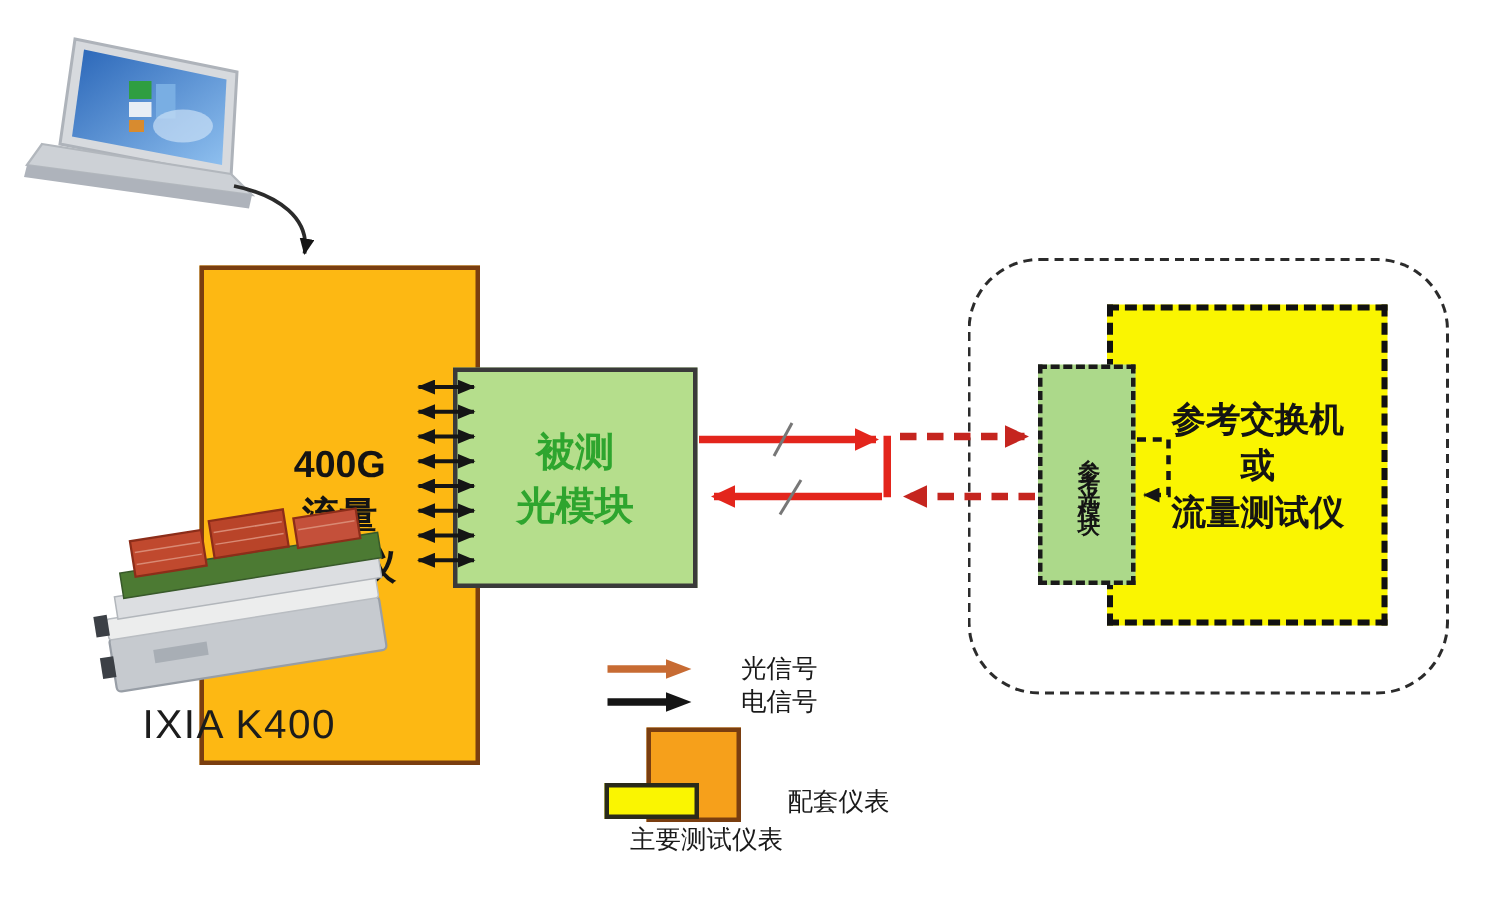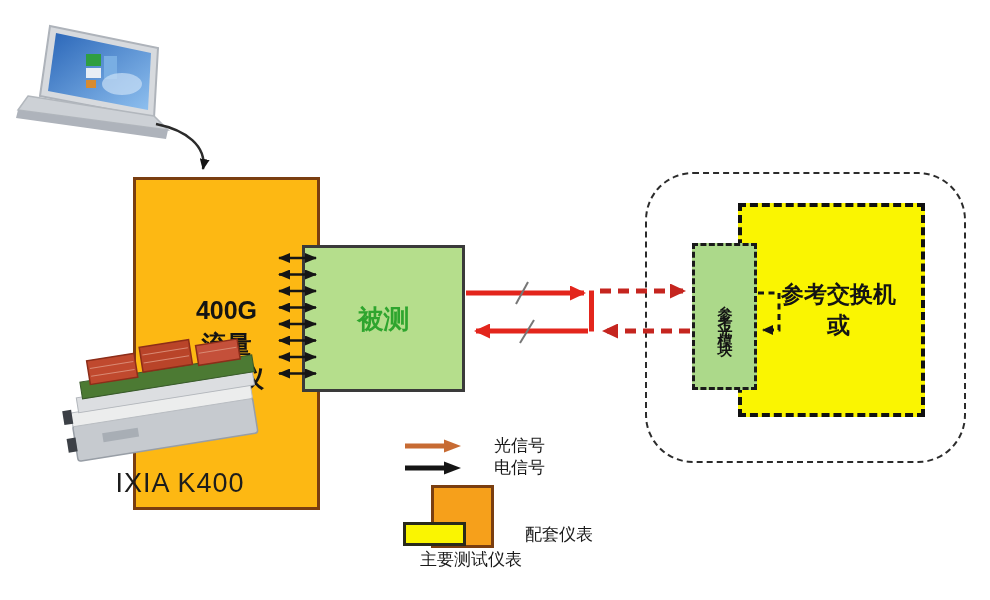--- a/index.html
+++ b/index.html
@@ -45,21 +45,21 @@
     left:692px; top:243px; width:65px; height:147px;
     background:#ACD98A; border:3px dashed #1a1a1a; z-index:4;
     display:flex; align-items:center; justify-content:center;
   }
   .ref-module-box .vtxt {
     writing-mode:vertical-rl; text-orientation:upright;
     font-size:15px; font-weight:600; color:#141414; letter-spacing:9px;
   }
 
   .device-label {
-    left:95px; top:468px; width:170px; text-align:center; z-index:8;
+    left:95px; top:468px; width:170px; text-align:left; z-index:8;
     font-size:27px; color:#1c1c1c; letter-spacing:1px;
   }
 
   .overlay { left:0; top:0; z-index:6; pointer-events:none; }
   .art     { left:0; top:0; z-index:5; pointer-events:none; }
   .card    { left:0; top:0; z-index:7; pointer-events:none; }
 
   
   .legend { left:403px; top:432px; width:260px; z-index:8; }
   .lg-row { position:absolute; left:0; display:flex; align-items:center; }
@@ -77,34 +77,36 @@
 </head>
 <body>
 
 <div class="stage">
 
   <div class="abs ref-outline"></div>
 
   <div class="abs ref-switch-box">
     <span class="ln">参考交换机</span>
     <span class="ln">或</span>
+    <span class="ln">流量测试仪</span>
   </div>
 
   <div class="abs ref-module-box">
     <span class="vtxt">参考光模块</span>
   </div>
 
   <div class="abs tester-box">
     <span class="ln">400G</span>
     <span class="ln">流量</span>
     <span class="ln">测试仪</span>
   </div>
 
   <div class="abs dut-box">
     <span class="ln">被测</span>
+    <span class="ln">光模块</span>
   </div>
 
   <svg class="abs art" width="990" height="600" viewBox="0 0 990 600">
     <defs>
       <linearGradient id="wall" x1="0" y1="0" x2="1" y2="1">
         <stop offset="0" stop-color="#2a66b8"></stop>
         <stop offset="1" stop-color="#8fc0ef"></stop>
       </linearGradient>
     </defs>
     <g>

